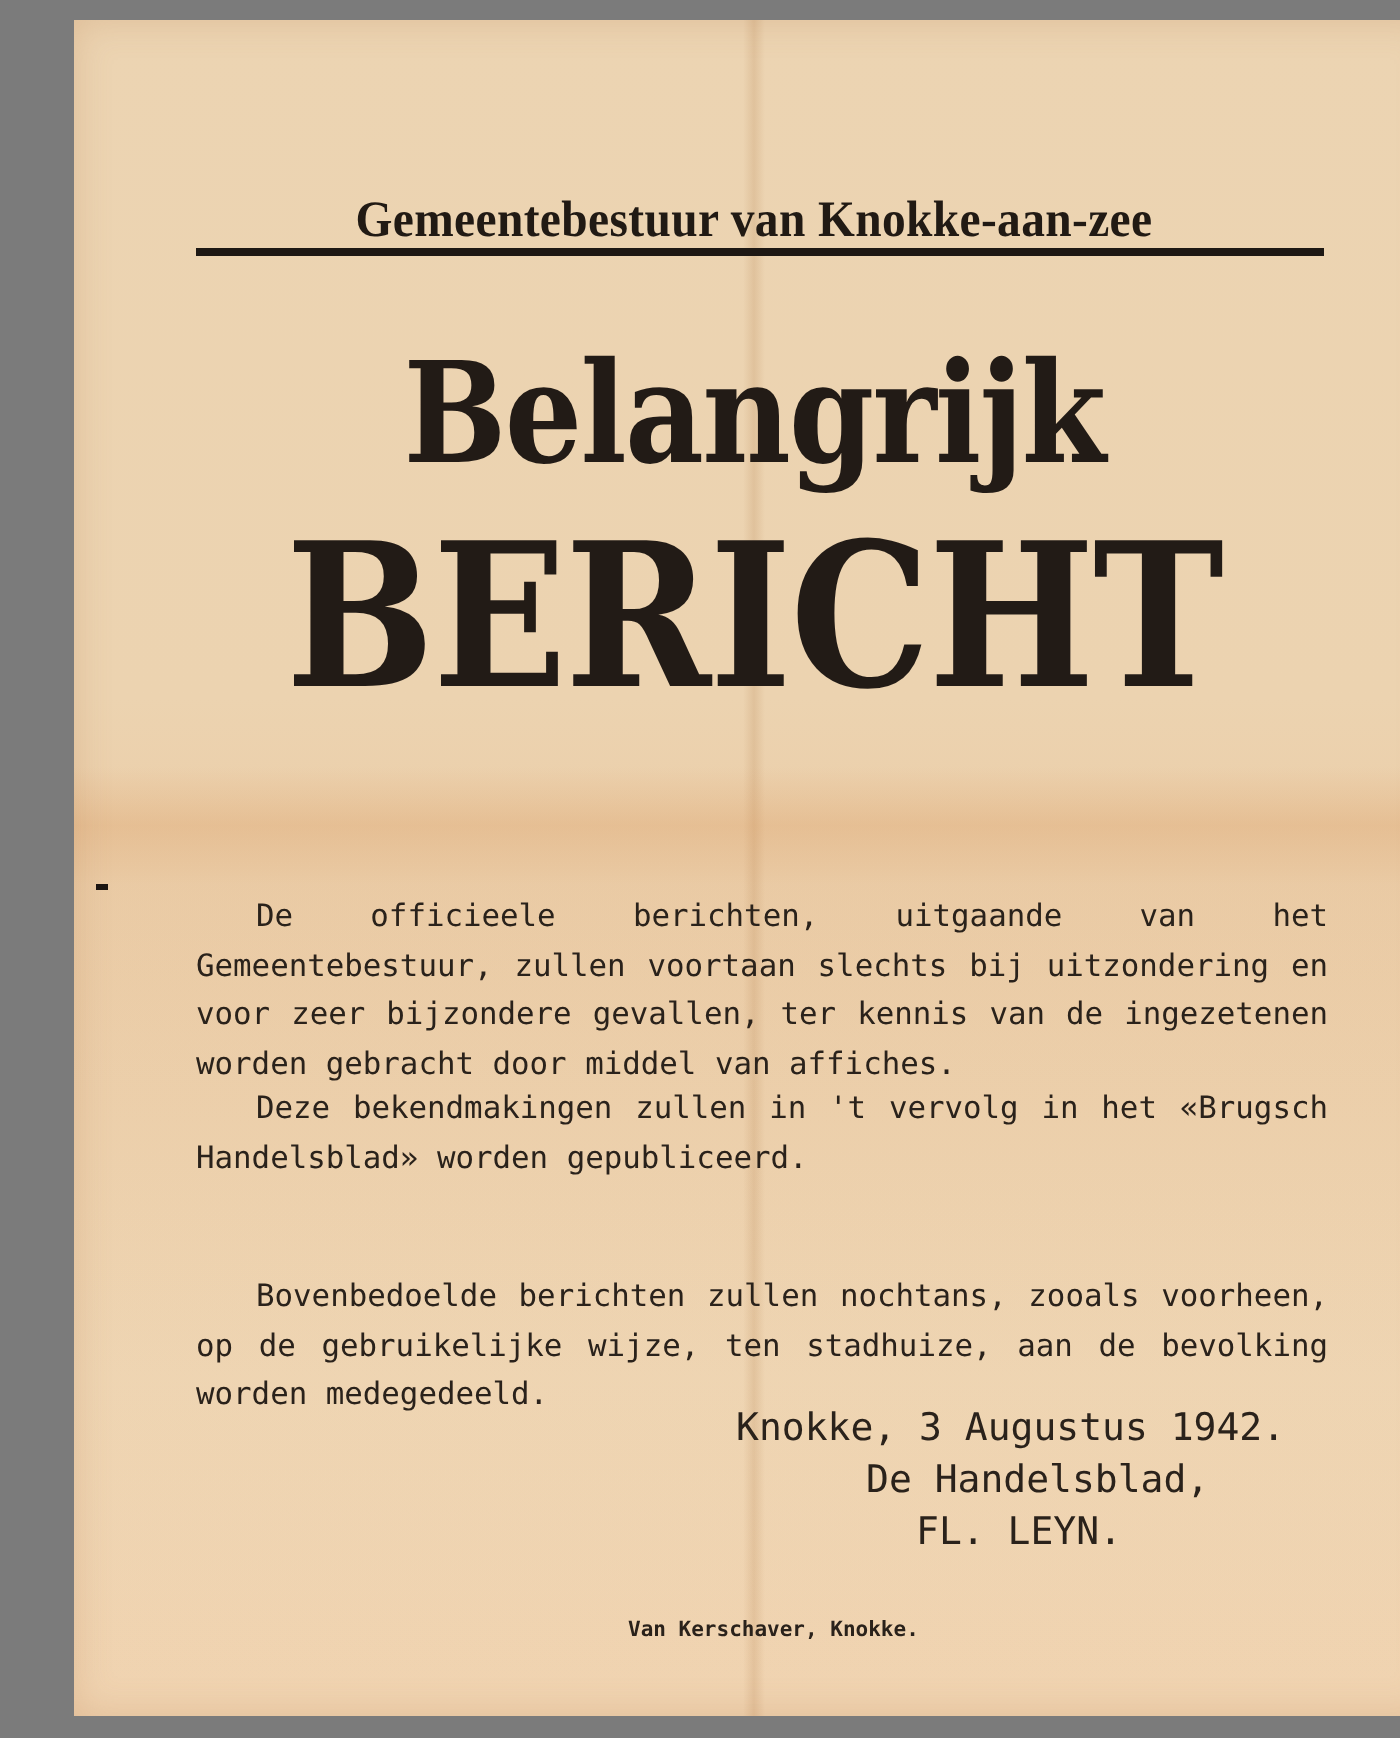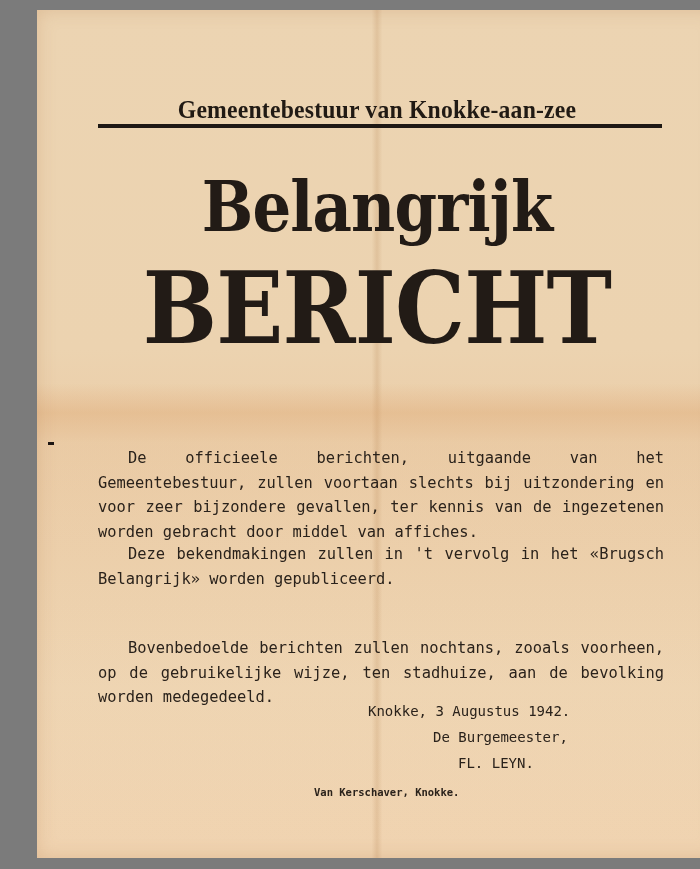--- a/index.html
+++ b/index.html
@@ -87,31 +87,31 @@
       text-align-last: left;
       margin: 0;
     }
     .body-text .indent { display: inline-block; width: 30px; }
     .p1 { top: 436px; }
     .p2 { top: 532px; }
     .p3 { top: 626px; }
     .sig {
       position: absolute;
       font-family: "DejaVu Sans Mono", monospace;
-      font-size: 14px;
+      font-size: 19px;
       color: #2a221b;
       white-space: nowrap;
     }
     .sig-date { left: 331px; top: 693px; }
     .sig-role { left: 396px; top: 719px; }
     .sig-name { left: 421px; top: 745px; font-weight: normal; }
     .printer {
       position: absolute;
       left: 277px;
-      top: 776px;
+      top: 799px;
       font-family: "DejaVu Sans Mono", monospace;
       font-size: 10.5px;
       font-weight: bold;
       color: #2a221b;
       white-space: nowrap;
     }
     .fold-mark {
       position: absolute;
       left: 11px;
       top: 432px;
@@ -126,21 +126,21 @@
 <div class="paper">
   <div class="fold-mark"></div>
 
   <div class="header-title">Gemeentebestuur van Knokke-aan-zee</div>
   <div class="header-rule"></div>
 
   <div class="belangrijk">Belangrijk</div>
   <div class="bericht">BERICHT</div>
 
   <p class="body-text p1"><span class="indent"></span><span>De officieele berichten, uitgaande van het Gemeentebestuur, zullen voortaan slechts bij uitzondering en voor zeer bijzondere gevallen, ter kennis van de ingezetenen worden gebracht door middel van affiches.</span></p>
-  <p class="body-text p2"><span class="indent"></span><span>Deze bekendmakingen zullen in 't vervolg in het «Brugsch Belangrijk» worden gepubliceerd.</span></p>
+  <p class="body-text p2"><span class="indent"></span><span>Deze bekendmakingen zullen in 't vervolg in het «Brugsch Handelsblad» worden gepubliceerd.</span></p>
   <p class="body-text p3"><span class="indent"></span><span>Bovenbedoelde berichten zullen nochtans, zooals voorheen, op de gebruikelijke wijze, ten stadhuize, aan de bevolking worden medegedeeld.</span></p>
 
   <div class="sig sig-date">Knokke, 3 Augustus 1942.</div>
-  <div class="sig sig-role">De Burgemeester,</div>
+  <div class="sig sig-role">De Handelsblad,</div>
   <div class="sig sig-name">FL. LEYN.</div>
 
   <div class="printer">Van Kerschaver, Knokke.</div>
 </div>
 
 </body></html>

